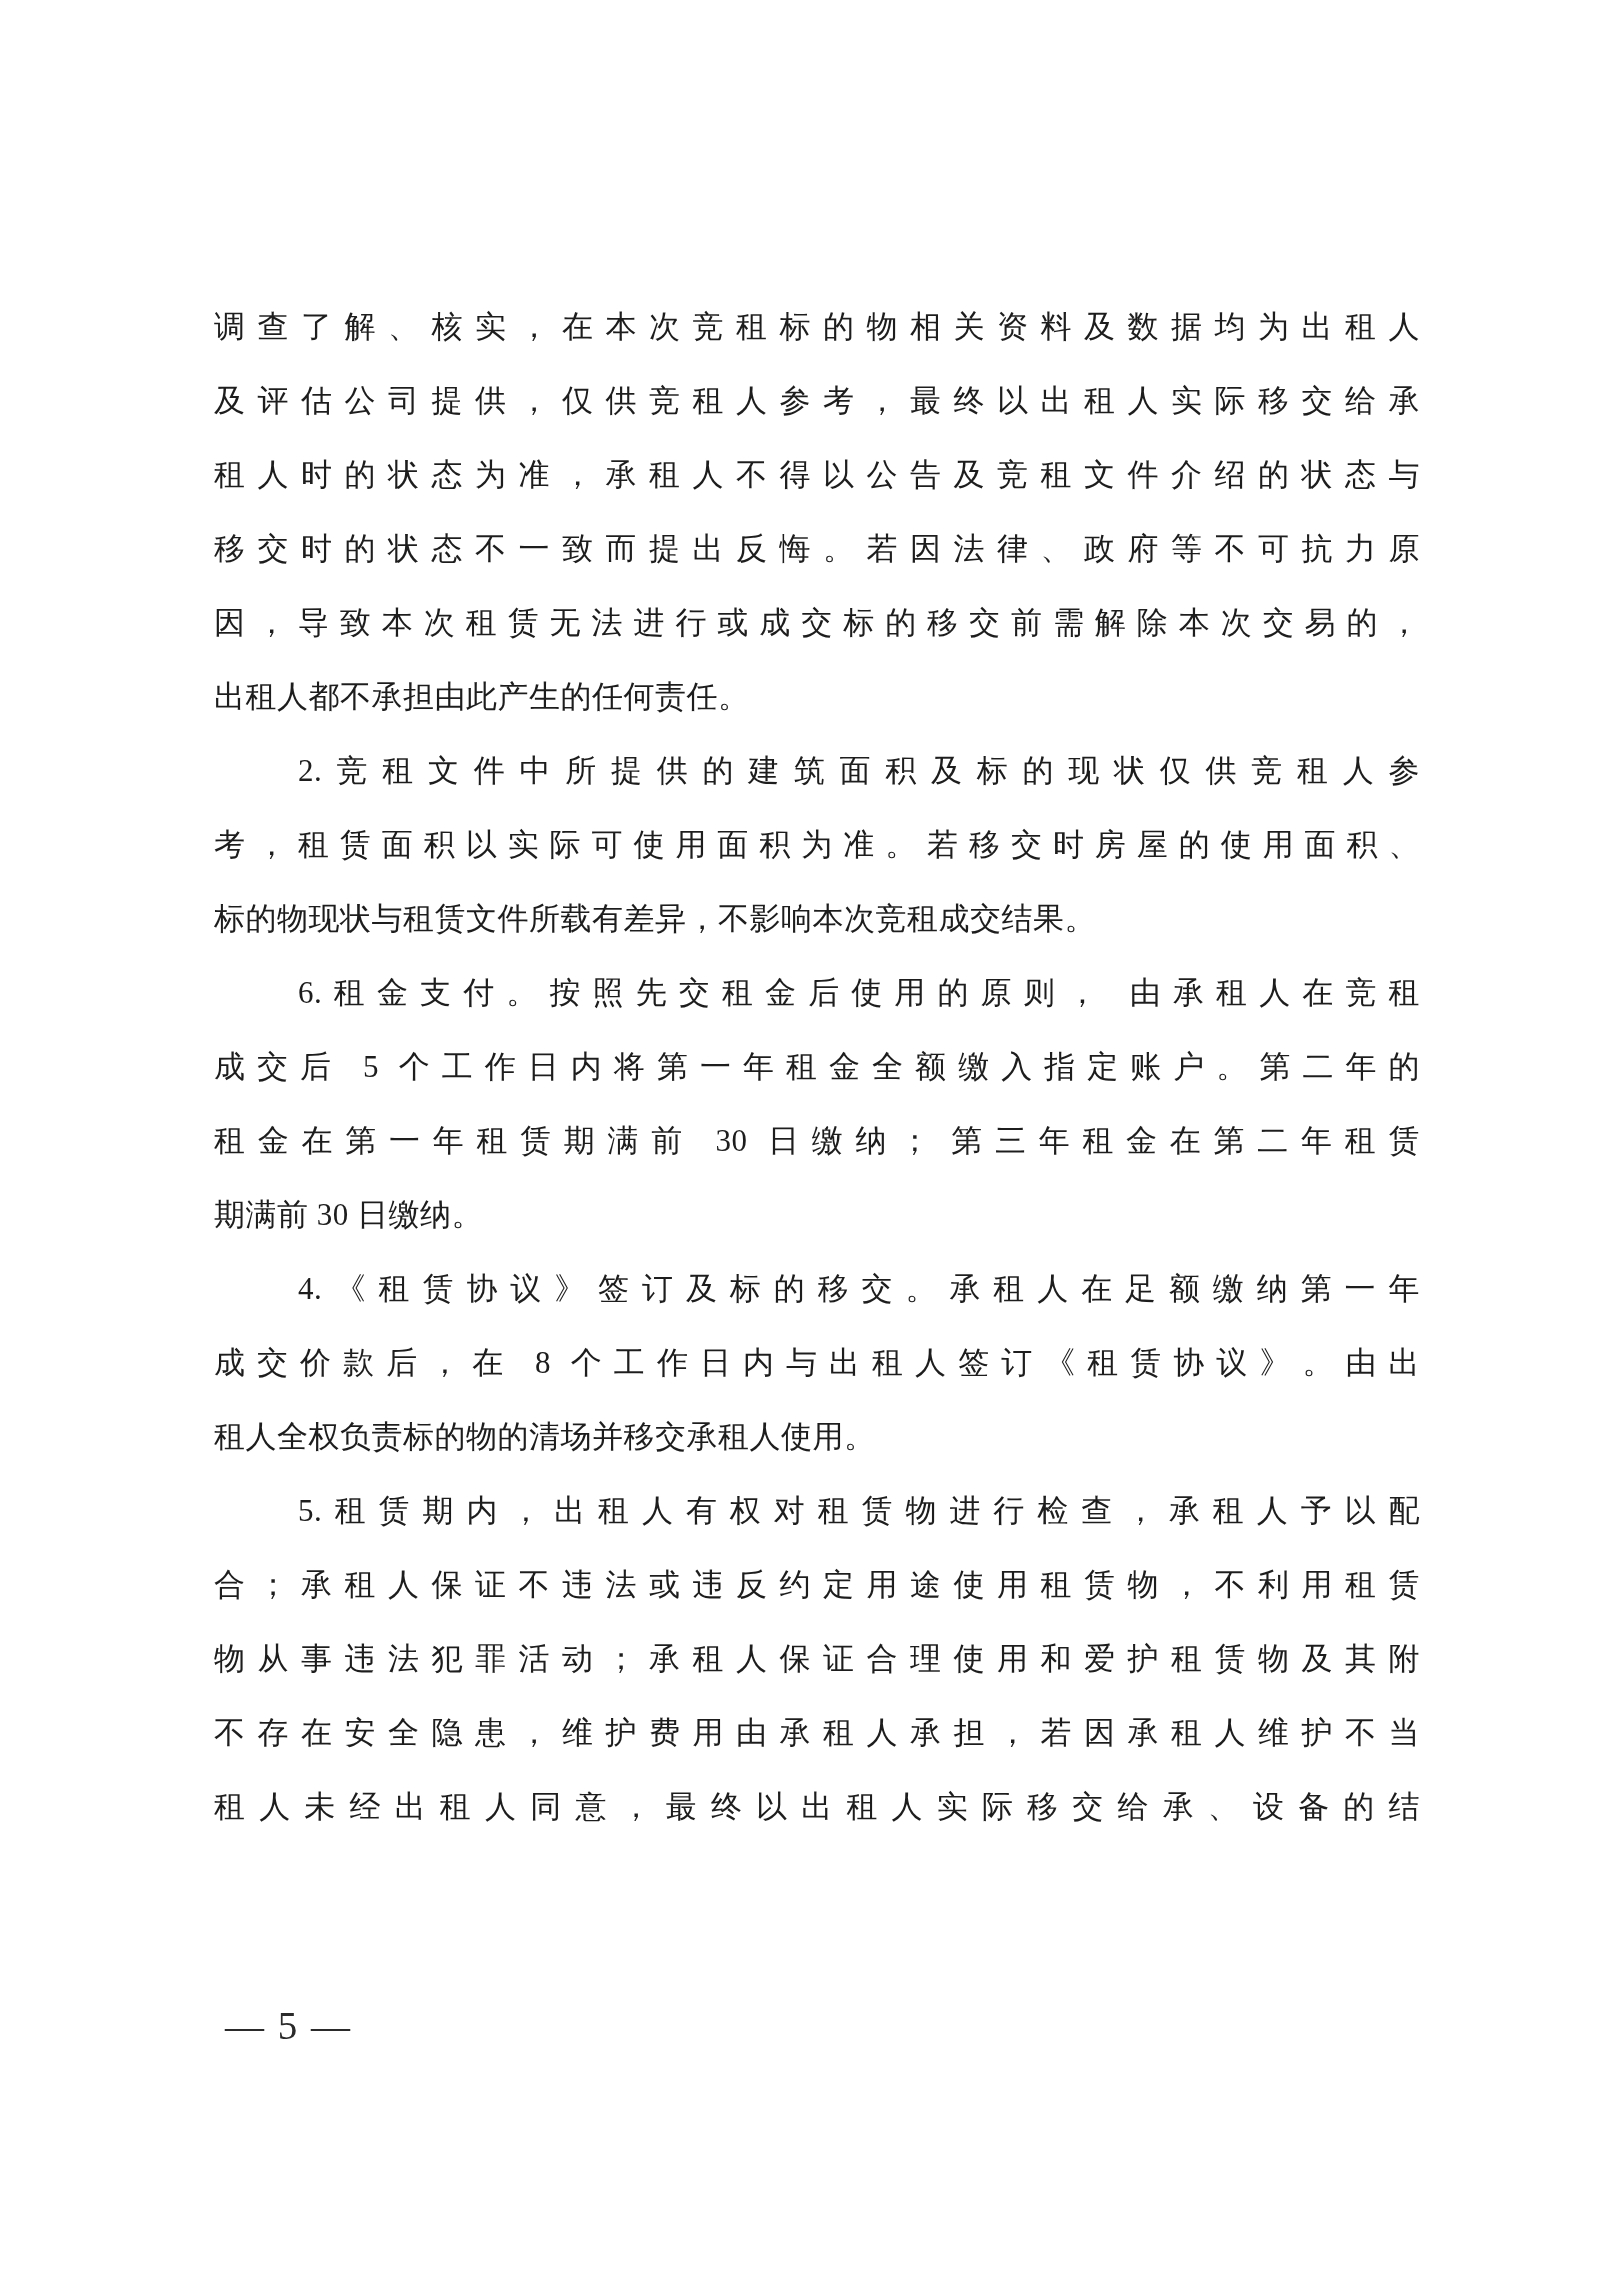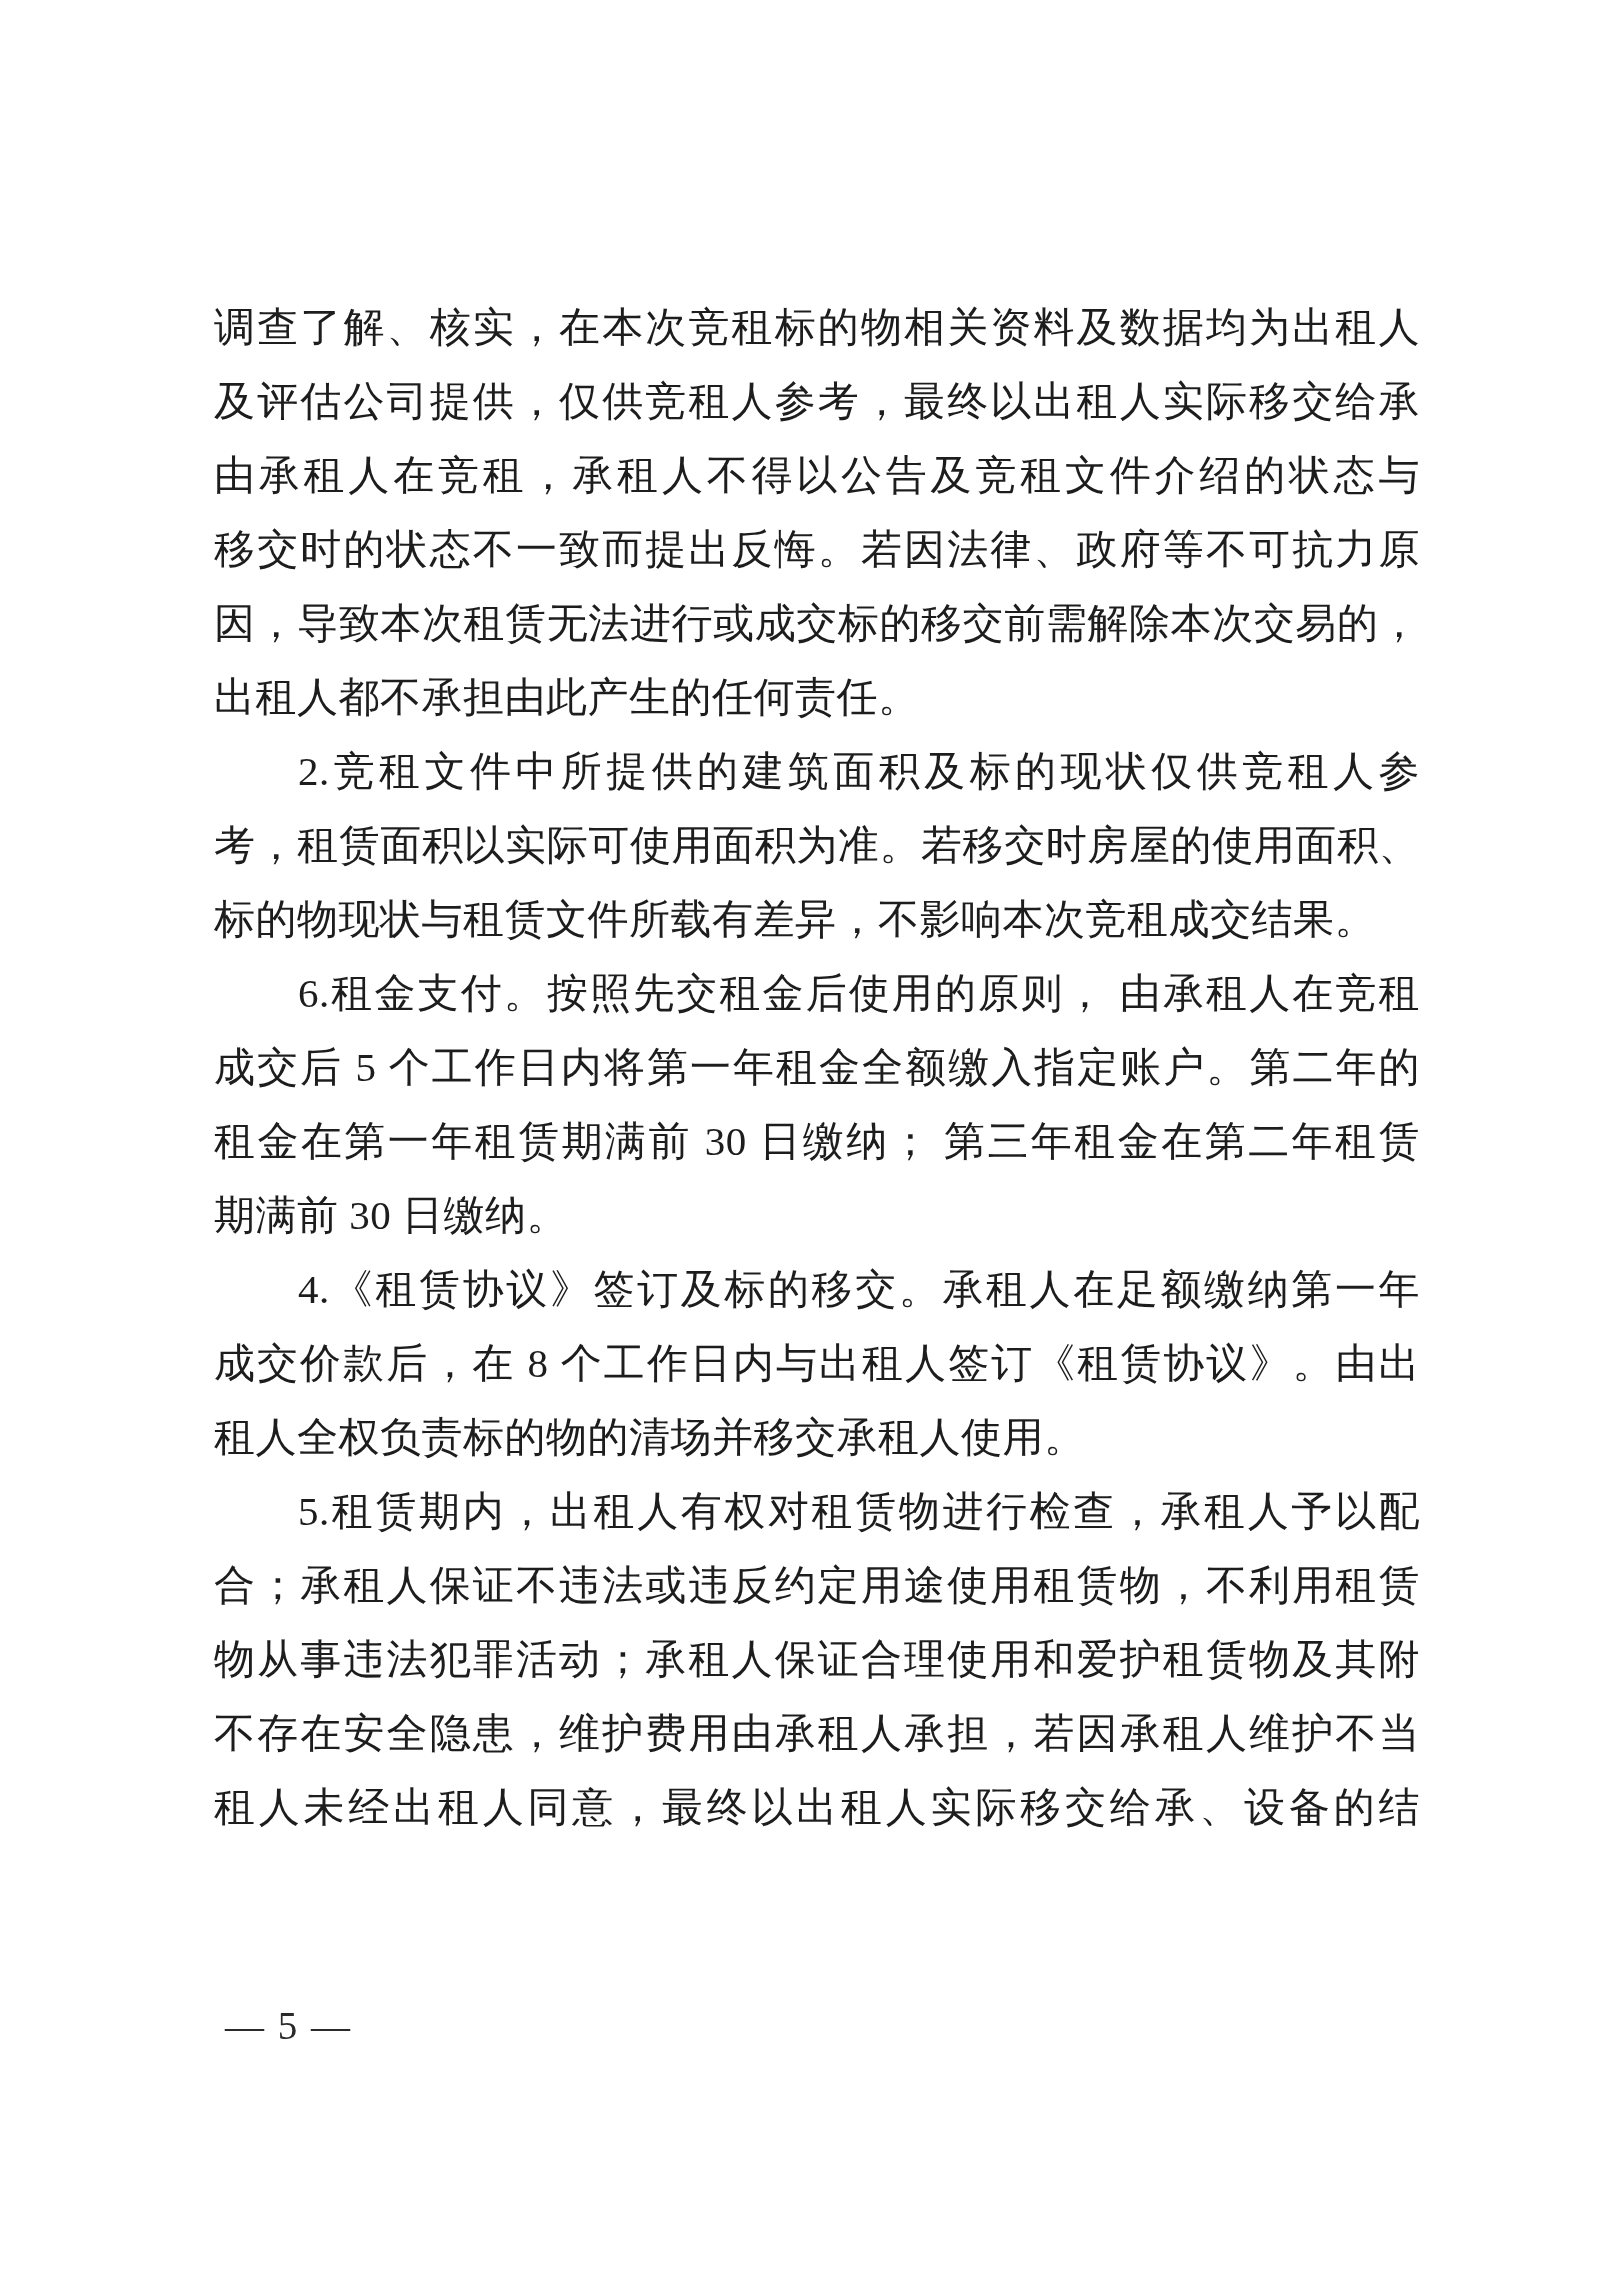--- a/index.html
+++ b/index.html
@@ -22,21 +22,21 @@
   .text-block {
     position: absolute;
     left: 214px;
     top: 290px;
     width: 1206px;
     color: #1d1d1d;
   }
   .line {
     height: 74px;
     line-height: 74px;
-    font-size: 41px;
+    font-size: 31px;
     letter-spacing: 0.5px;
     text-align: justify;
     text-align-last: justify;
     overflow: hidden;
     white-space: nowrap;
   }
   .line.indent {
     padding-left: 84px;
   }
   .line.para-end {
@@ -54,21 +54,21 @@
     letter-spacing: 2px;
   }
 </style>
 </head>
 <body>
 
 <div class="page">
   <div class="text-block">
       <div class="line">调查了解、核实，在本次竞租标的物相关资料及数据均为出租人</div>
       <div class="line">及评估公司提供，仅供竞租人参考，最终以出租人实际移交给承</div>
-      <div class="line">由承租人在竞租，承租人不得以公告及竞租文件介绍的状态与</div>
+      <div class="line">租人时的状态为准，承租人不得以公告及竞租文件介绍的状态与</div>
       <div class="line">移交时的状态不一致而提出反悔。若因法律、政府等不可抗力原</div>
       <div class="line">因，导致本次租赁无法进行或成交标的移交前需解除本次交易的，</div>
       <div class="line para-end">出租人都不承担由此产生的任何责任。</div>
       <div class="line indent">2.竞租文件中所提供的建筑面积及标的现状仅供竞租人参</div>
       <div class="line">考，租赁面积以实际可使用面积为准。若移交时房屋的使用面积、</div>
       <div class="line para-end">标的物现状与租赁文件所载有差异，不影响本次竞租成交结果。</div>
       <div class="line indent">6.租金支付。按照先交租金后使用的原则， 由承租人在竞租</div>
       <div class="line">成交后 5 个工作日内将第一年租金全额缴入指定账户。第二年的</div>
       <div class="line">租金在第一年租赁期满前 30 日缴纳； 第三年租金在第二年租赁</div>
       <div class="line para-end">期满前 30 日缴纳。</div>

